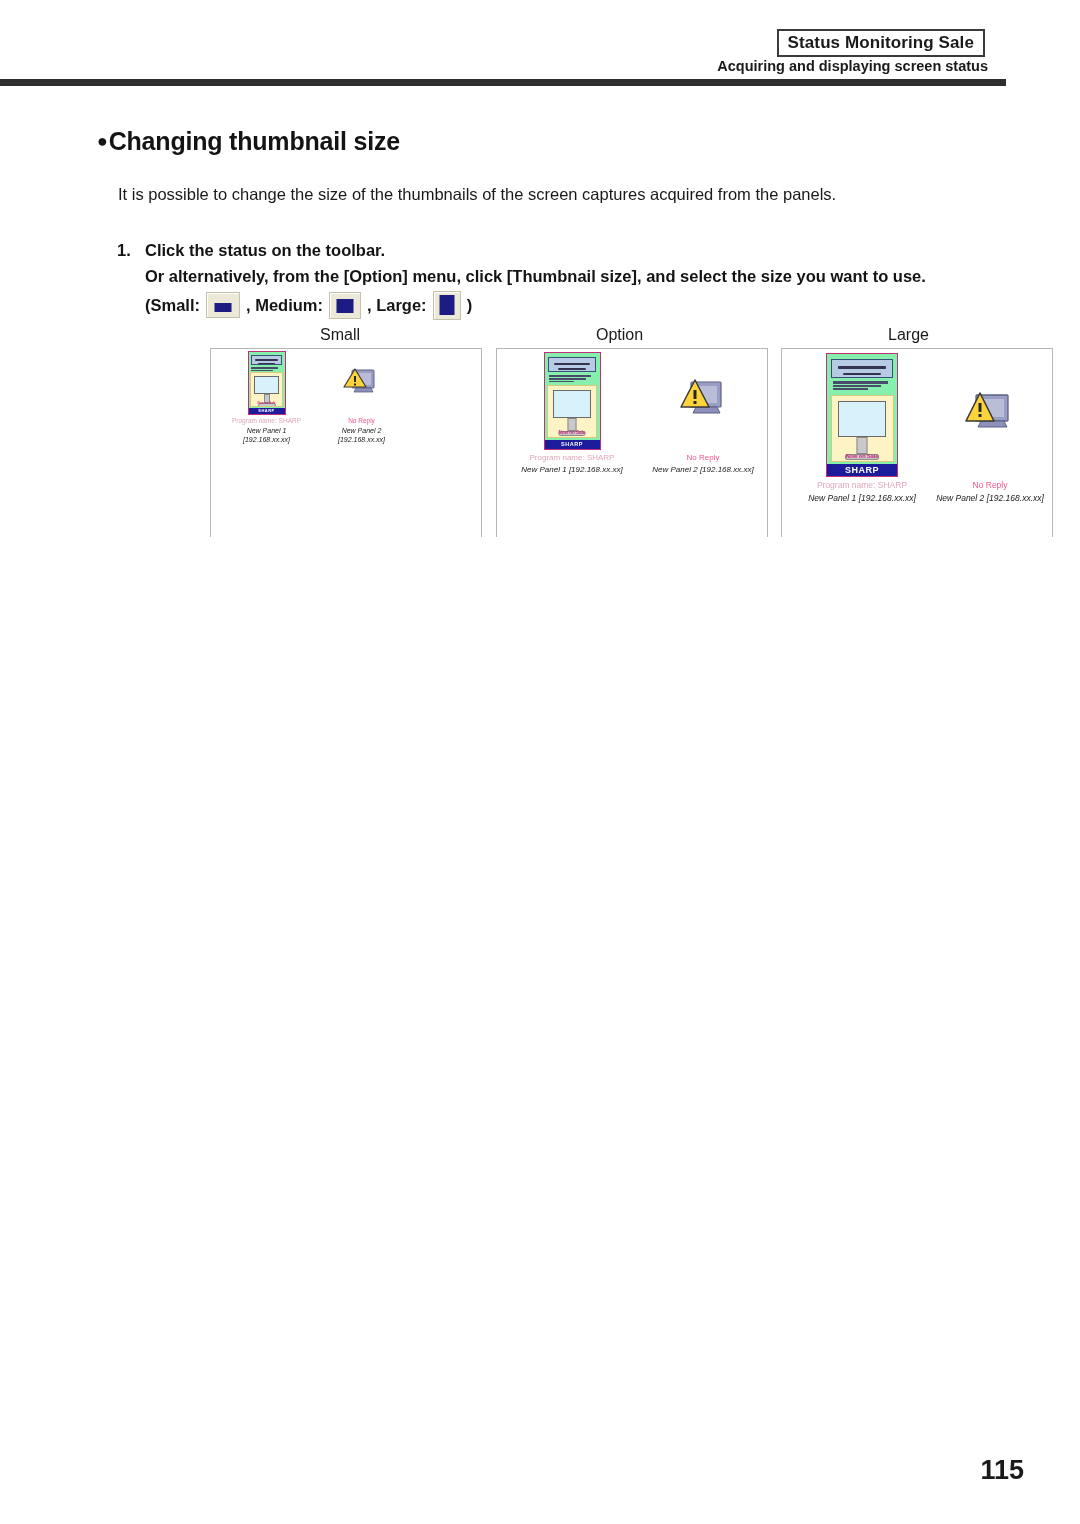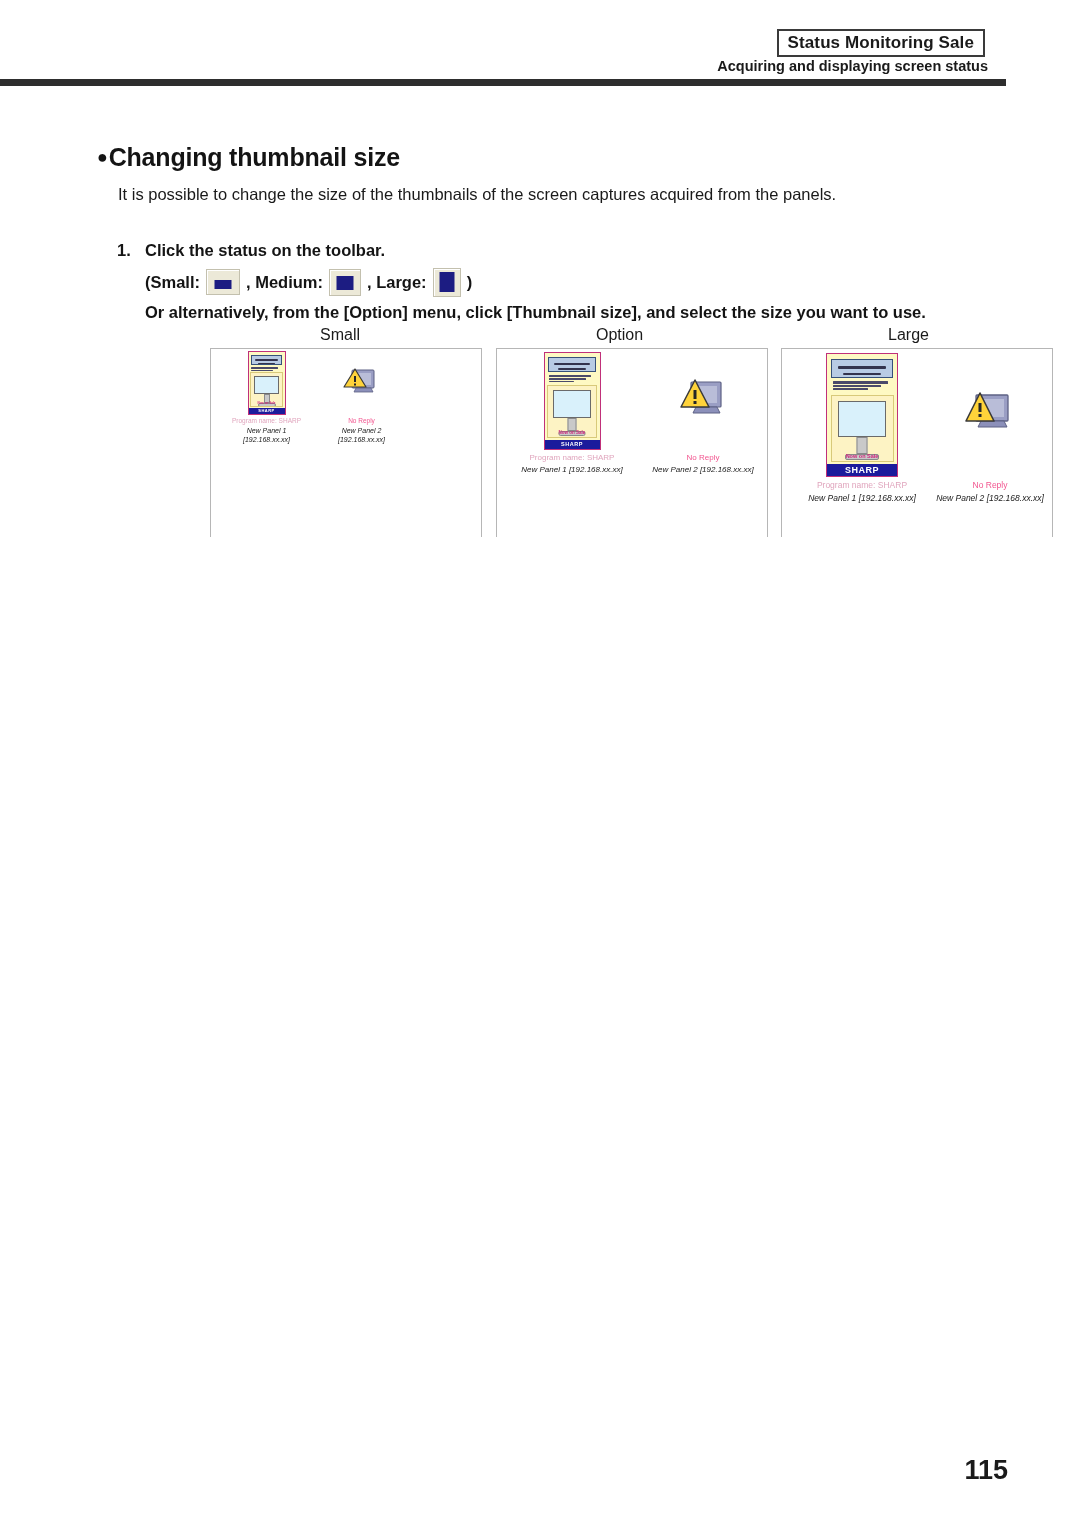--- a/index.html
+++ b/index.html
@@ -53,21 +53,21 @@
     top: 79px;
     width: 1006px;
     height: 7px;
     background: #2e2e2e;
   }
 
   
   #section-heading {
     position: absolute;
     left: 97px;
-    top: 143px;
+    top: 127px;
     font-size: 25px;
     font-weight: bold;
     color: #141414;
     letter-spacing: -0.2px;
     white-space: nowrap;
   }
   #section-heading .bullet {
     font-size: 18px;
     vertical-align: 3px;
     margin-right: 1px;
@@ -194,21 +194,21 @@
   #col-large .caption { padding-left: 107px; }
   #col-large .panel { width: 272px; height: 189px; }
 
   
   .thumb-item {
     position: absolute;
     text-align: center;
   }
   .thumb-capture {
     position: relative;
-    background: #fef9c3;
+    background: #86efac;
     border: 1px solid #c0307a;
     box-sizing: border-box;
     margin: 0 auto;
     overflow: hidden;
   }
   .cap-headerbox {
     position: absolute;
     background: #b8cbe4;
     border: 1px solid #36507a;
     box-sizing: border-box;
@@ -304,21 +304,21 @@
   .status-text.muted { color: #e0a5bd; }
   .panel-label {
     color: #1a1a1a;
     white-space: nowrap;
     font-style: italic;
   }
 
   
   #page-number {
     position: absolute;
-    right: 72px;
+    right: 56px;
     bottom: 38px;
     font-size: 27px;
     font-weight: bold;
     color: #1a1a1a;
   }
 </style>
 </head>
 <body>
 
 <div id="header">
@@ -329,36 +329,36 @@
 
 <div id="section-heading"><span class="bullet">●</span><span>Changing thumbnail size</span></div>
 
 <div id="intro-paragraph">It is possible to change the size of the thumbnails of the screen captures acquired from the panels.</div>
 
 <div id="step-block">
   <div id="step-line-1">
     <span id="step-number">1.</span>
     <span id="step-text-1">Click the status on the toolbar.</span>
   </div>
+  <div id="step-line-3">Or alternatively, from the [Option] menu, click [Thumbnail size], and select the size you want to use.</div>
   <div id="step-line-2">
     <span class="lbl">(Small:</span>
     <span class="tb-btn small">
         <span class="sq"></span>
       </span>
     <span class="lbl">, Medium:</span>
     <span class="tb-btn medium">
         <span class="sq"></span>
       </span>
     <span class="lbl">, Large:</span>
     <span class="tb-btn large">
         <span class="sq"></span>
       </span>
     <span class="lbl">)</span>
   </div>
-  <div id="step-line-3">Or alternatively, from the [Option] menu, click [Thumbnail size], and select the size you want to use.</div>
 </div>
 
 <div id="demo-area">
 
   <div class="demo-col" id="col-small">
     <div class="caption">Small</div>
     <div class="panel">
 
       <div class="thumb-item" style="left:8px; top:2px; width:95px;">
         <div class="thumb-capture" style="width:38px; height:64px;">

